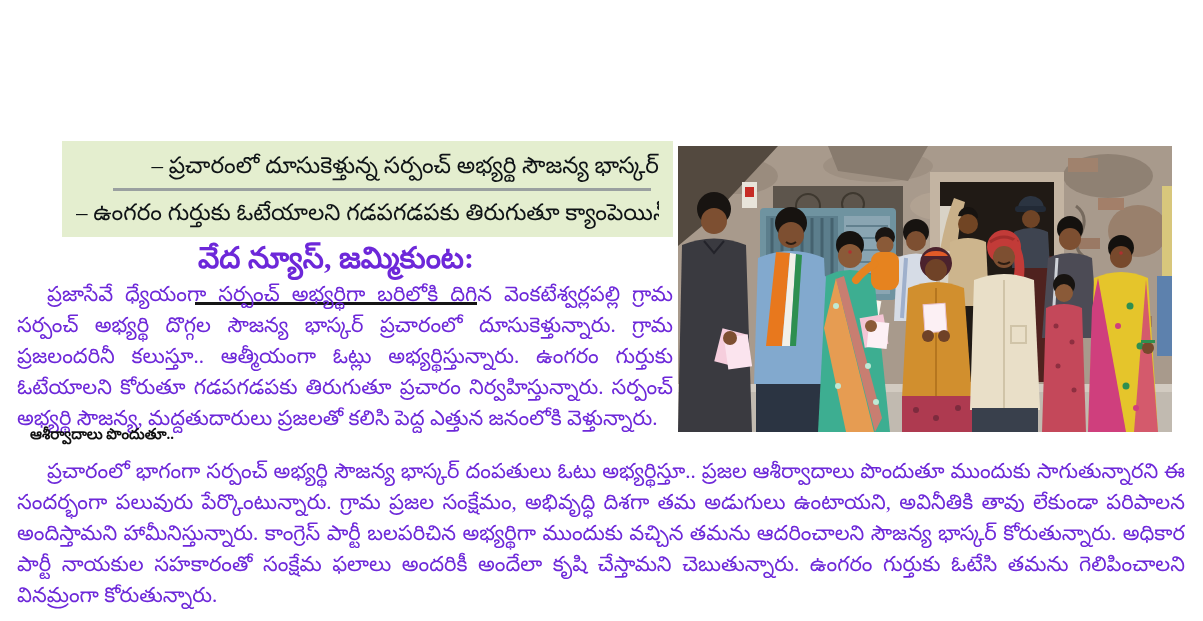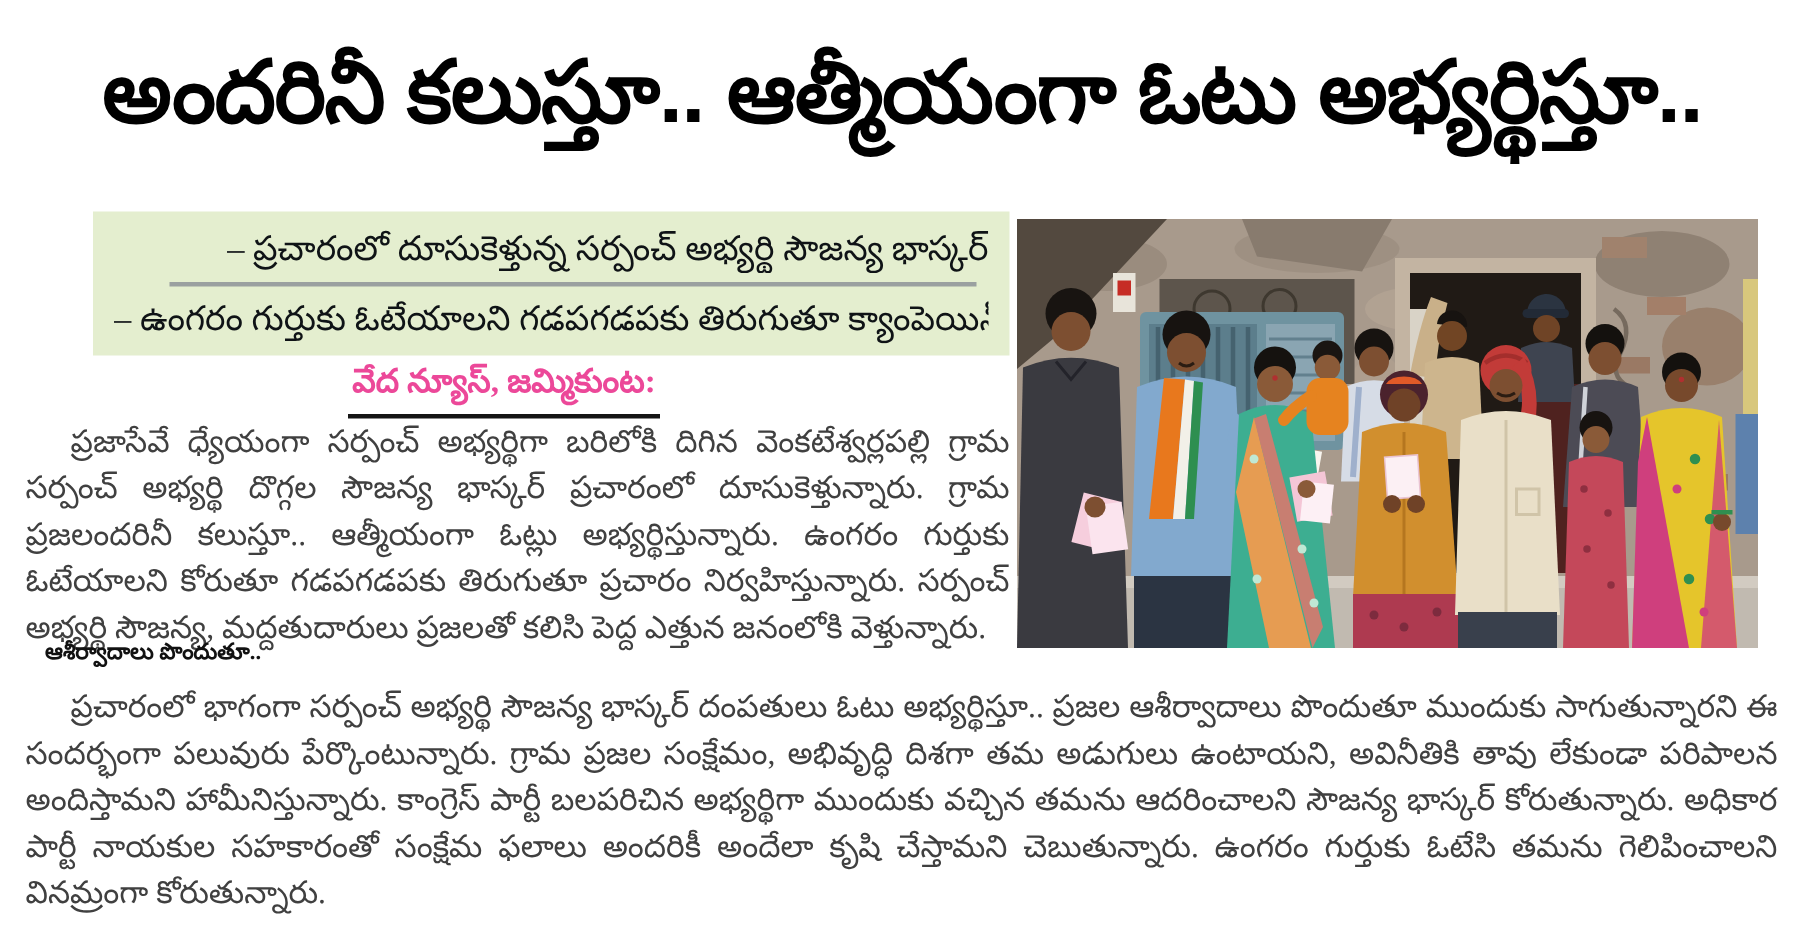--- a/index.html
+++ b/index.html
@@ -61,34 +61,34 @@
   }
   .dateline-wrap {
     position: absolute;
     top: 241px;
     left: 0;
     width: 672px;
     text-align: center;
   }
   .dateline {
     display: inline-block;
-    font-size: 22px;
+    font-size: 30px;
     font-weight: bold;
-    color: #ec4899;
+    color: #6d28d9;
     border-bottom: 3px solid #151515;
-    padding: 0 3px 4px 3px;
+    padding: 0 3px 20px 3px;
   }
   .body-text {
     position: absolute;
     margin: 0;
     font-size: 21px;
     line-height: 31px;
     text-align: justify;
     text-indent: 30px;
-    color: #404040;
+    color: #6d28d9;
   }
   .para1 { left: 17px; top: 279px; width: 656px; }
   .subhead {
     position: absolute;
     left: 30px;
     top: 426px;
     margin: 0;
     font-size: 15px;
     font-weight: bold;
     color: #111111;
@@ -102,21 +102,20 @@
     height: 286px;
     overflow: hidden;
   }
   .photo svg { display: block; }
 </style>
 </head>
 <body>
 
 <div class="page">
 
-  <h1 class="headline">అందరినీ కలుస్తూ.. ఆత్మీయంగా ఓటు అభ్యర్థిస్తూ..</h1>
 
   <div class="highlight-box">
     <div class="hl-line">– ప్రచారంలో దూసుకెళ్తున్న సర్పంచ్ అభ్యర్థి సౌజన్య భాస్కర్</div>
     <div class="hl-sep"></div>
     <div class="hl-line">– ఉంగరం గుర్తుకు ఓటేయాలని గడపగడపకు తిరుగుతూ క్యాంపెయిన్</div>
   </div>
 
   <div class="dateline-wrap">
     <span class="dateline">వేద న్యూస్, జమ్మికుంట:</span>
   </div>

